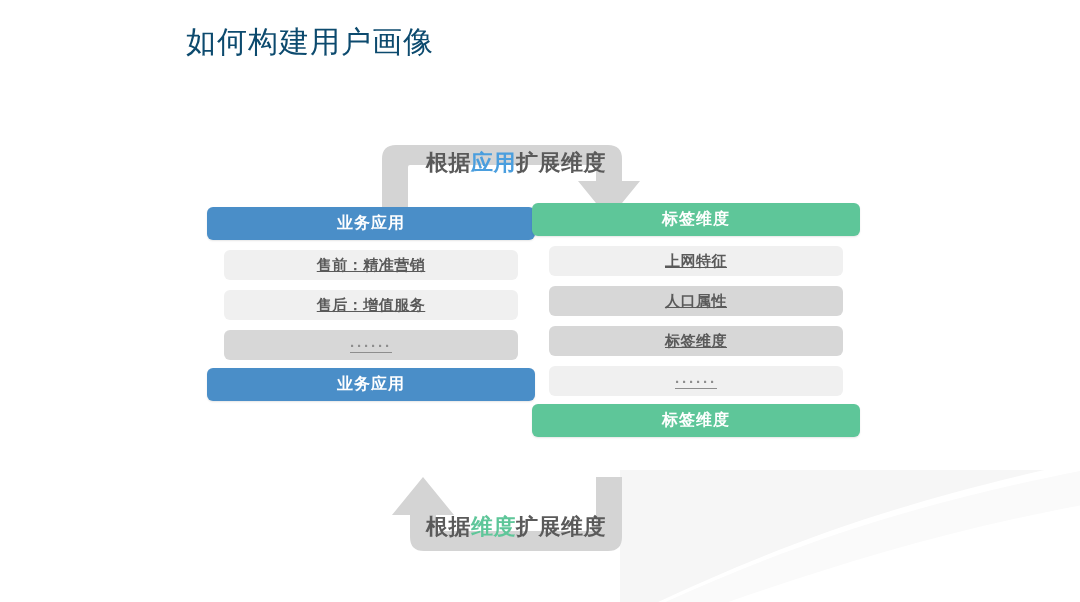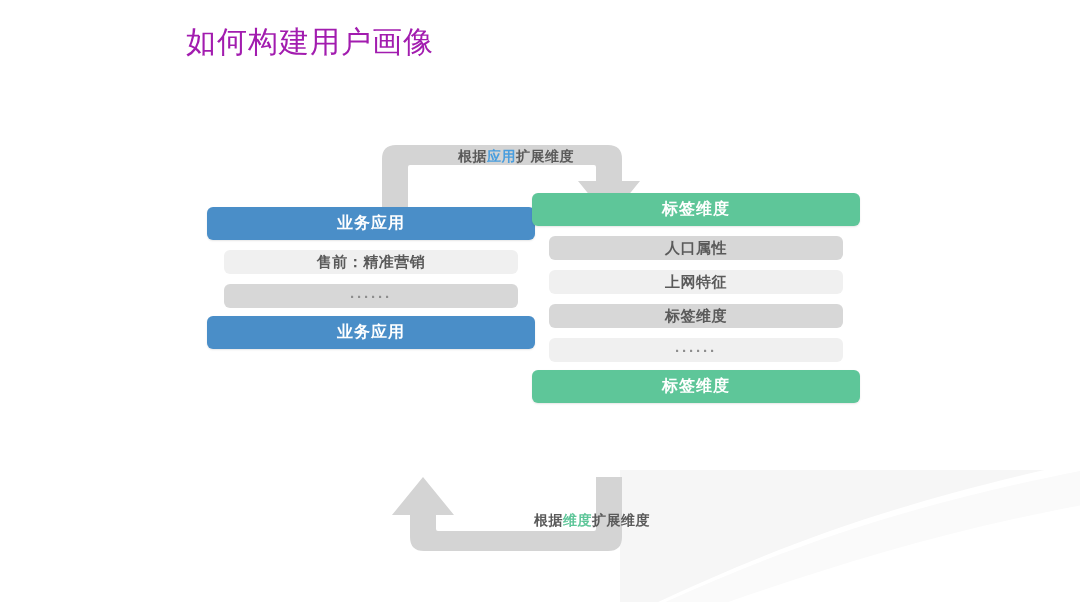--- a/index.html
+++ b/index.html
@@ -32,21 +32,21 @@
     pointer-events: none;
   }
   .swoosh svg { display: block; }
 
   .page-title {
     position: absolute;
     left: 186px;
     top: 22px;
     font-size: 30px;
     font-weight: 400;
-    color: #a21caf;
+    color: #0c4a6e;
     letter-spacing: 1px;
     white-space: nowrap;
   }
 
   
   .arrow-top {
     position: absolute;
     left: 382px;
     top: 141px;
     width: 268px;
@@ -58,38 +58,38 @@
     top: 477px;
     width: 268px;
     height: 78px;
   }
   .arrow-svg { display: block; width: 100%; height: 100%; }
 
   .arrow-label {
     position: absolute;
     width: 268px;
     text-align: center;
-    font-size: 14px;
+    font-size: 22px;
     font-weight: bold;
     color: #5a5a5a;
     white-space: nowrap;
     letter-spacing: 0.5px;
   }
   .arrow-label.top  { left: 382px; top: 148px; }
-  .arrow-label.bottom { left: 382px; top: 512px; text-align: right; }
+  .arrow-label.bottom { left: 382px; top: 512px; }
   .hl-blue  { color: #4a9ede; }
   .hl-green { color: #5ec699; }
 
   
   .column {
     position: absolute;
     width: 328px;
   }
   .column.left  { left: 207px; top: 207px; }
-  .column.right { left: 532px; top: 193px; }
+  .column.right { left: 532px; top: 203px; }
 
   .col-header {
     height: 33px;
     border-radius: 6px;
     display: flex;
     align-items: center;
     justify-content: center;
     font-size: 16px;
     font-weight: bold;
     color: #ffffff;
@@ -114,30 +114,31 @@
   }
   .col-footer.blue  { background: #4a8ec8; }
   .col-footer.green { background: #5ec699; }
 
   .col-items {
     margin: 10px 0 0 0;
     padding: 0 17px;
   }
 
   .col-item {
-    height: 24px;
+    height: 30px;
     border-radius: 6px;
     display: flex;
     align-items: center;
     justify-content: center;
     font-size: 15px;
     font-weight: bold;
     color: #5a5a5a;
     margin-bottom: 10px;
     letter-spacing: 0.5px;
+    text-decoration: underline;
   }
   .col-item.light { background: #f0f0f0; }
   .col-item.dark  { background: #d7d7d7; }
   .col-item.dots  { color: #8d8d8d; font-size: 15px; letter-spacing: 2px; }
 
   .col-items .col-item:last-child { margin-bottom: 0; }
 </style>
 </head>
 <body>
 
@@ -199,29 +200,30 @@
     </svg>
   </div>
   <div class="arrow-label bottom">
     <span>根据</span><span class="hl-green">维度</span><span>扩展维度</span>
   </div>
 
   <div class="column left">
     <div class="col-header blue">业务应用</div>
     <div class="col-items">
       <div class="col-item light">售前：精准营销</div>
+      <div class="col-item light">售后：增值服务</div>
       <div class="col-item dark dots">······</div>
     </div>
     <div class="col-footer blue">业务应用</div>
   </div>
 
   <div class="column right">
     <div class="col-header green">标签维度</div>
     <div class="col-items">
+      <div class="col-item light">上网特征</div>
       <div class="col-item dark">人口属性</div>
-      <div class="col-item light">上网特征</div>
       <div class="col-item dark">标签维度</div>
       <div class="col-item light dots">······</div>
     </div>
     <div class="col-footer green">标签维度</div>
   </div>
 
 </div>
 
 </body></html>

